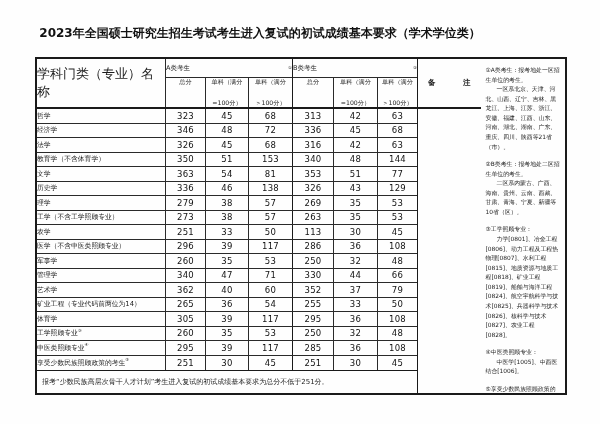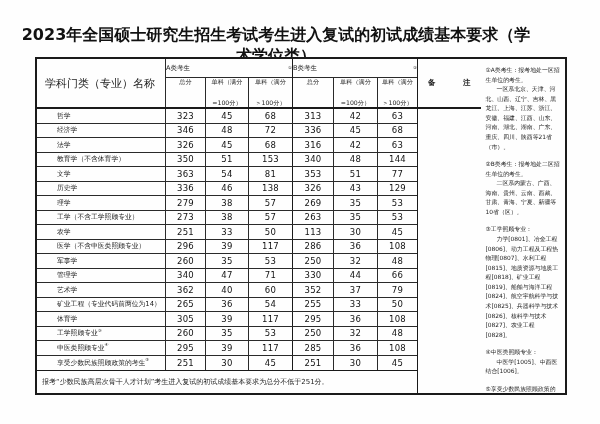--- a/index.html
+++ b/index.html
@@ -2,63 +2,63 @@
 <html><head>
 <meta charset="utf-8">
 <style>
   html,body { margin:0; padding:0; }
   body {
     width:600px; height:424px; position:relative; overflow:hidden;
     background:#fefefe; color:#1c1c1c;
     font-family:"DejaVu Sans", sans-serif;
   }
   .page-title {
-    position:absolute; top:25px; left:16px; width:520px;
-    text-align:center; font-size:16px; font-weight:bold; color:#111;
+    position:absolute; top:25px; left:0; width:520px;
+    text-align:center; font-size:12px; font-weight:bold; color:#111;
   }
   .score-table {
     position:absolute; left:35px; top:57px; width:532px; height:338px;
     border:2px solid #1a1a1a; box-sizing:border-box;
     display:flex; background:#fefefe;
   }
   .left-part {
     width:381px; box-sizing:border-box; border-right:1.5px solid #1a1a1a;
     display:flex; flex-direction:column;
   }
   .remark-col { flex:1; display:flex; flex-direction:row; min-width:0; }
 
   
   .hdr {
     display:grid;
     grid-template-columns:129px 40px 43px 44px 41px 44px auto;
     grid-template-rows:19px 29px;
     border-bottom:2px solid #1a1a1a;
   }
   .hdr > div { box-sizing:border-box; display:flex; align-items:center; justify-content:space-between; }
-  .h-subject { grid-column:1; grid-row:1/3; border-right:1px solid #2a2a2a; font-size:11px;padding-left:8px; }
+  .h-subject { grid-column:1; grid-row:1/3; border-right:1px solid #2a2a2a; font-size:13px; }
   .h-group  { grid-row:1; border-bottom:1px solid #2a2a2a; font-size:6.5px; }
   .h-ga { grid-column:2/5; border-right:1.5px solid #1a1a1a; }
   .h-gb { grid-column:5/8; }
   .h-group sup { font-size:4.5px; vertical-align:super; line-height:1; margin-left:1px; }
   .h-sub { grid-row:2; font-size:6.2px; text-align:center; line-height:1.25; flex-direction:column; }
   .h-sub.brd1 { border-right:1px solid #2a2a2a; }
   .h-sub.brd2 { border-right:1.5px solid #1a1a1a; }
 
   
   .tbody { display:flex; flex-direction:column; }
   .tr {
     display:grid;
     grid-template-columns:129px 40px 43px 44px 41px 44px auto;
     height:14.5px; box-sizing:border-box;
     border-bottom:1px solid #2a2a2a;
     align-items:stretch;
   }
   .tr:last-child { border-bottom:none; }
   .td { box-sizing:border-box; display:flex; align-items:center; justify-content:center; overflow:hidden; }
-  .c-subject { justify-content:flex-start; padding-left:20px; font-size:6.8px; border-right:1px solid #2a2a2a; white-space:nowrap; }
+  .c-subject { justify-content:flex-start; padding-left:0; font-size:6.8px; border-right:1px solid #2a2a2a; white-space:nowrap; }
   .c-subject .sup { font-size:4.5px; align-self:flex-start; margin-top:1px; }
   .c-num { font-size:8.5px; color:#111; border-right:1px solid #2a2a2a; letter-spacing:0.3px; }
   .tr > .td:nth-child(4) { border-right:1.5px solid #1a1a1a; }
   .tr > .td:nth-child(7) { border-right:none; }
 
   
   .t-footer {
     flex:1; border-top:1.5px solid #1a1a1a;
     display:flex; align-items:center; padding-left:5px;
     font-size:7px; white-space:nowrap; overflow:hidden;

